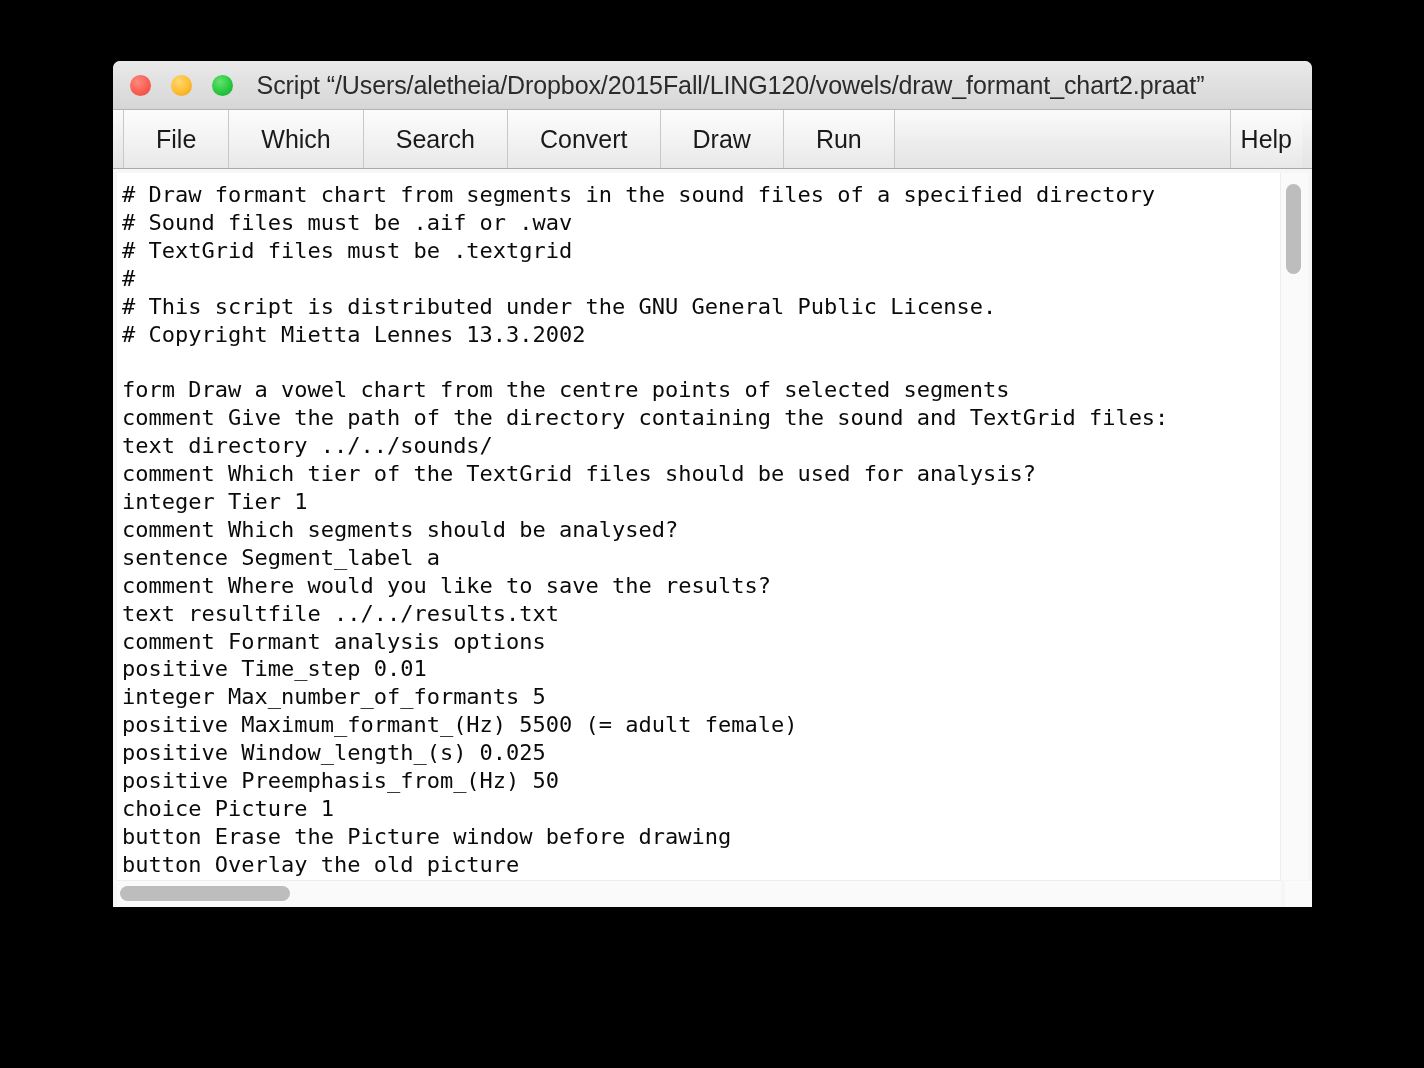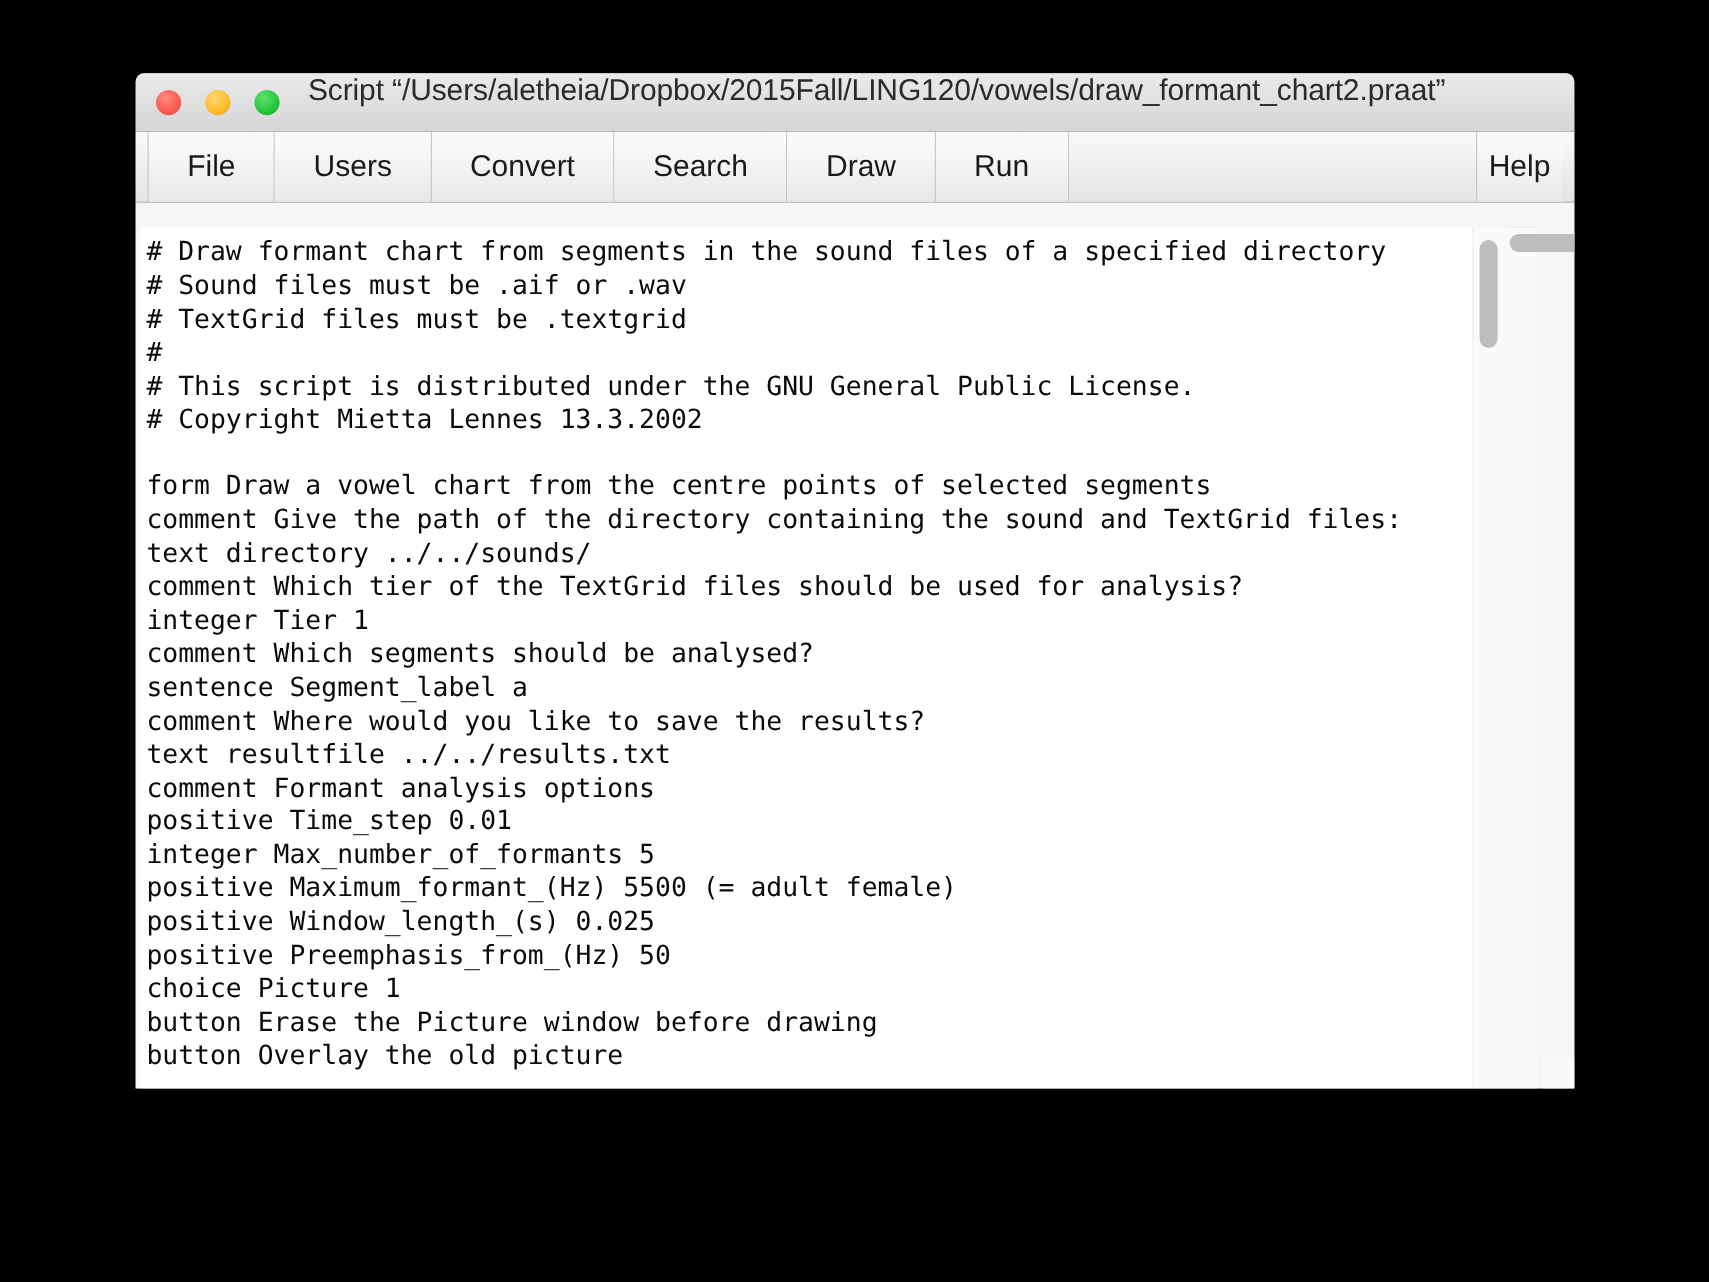--- a/index.html
+++ b/index.html
@@ -39,21 +39,21 @@
 
   
   #titlebar {
     position: relative;
     height: 48px;
     flex: 0 0 48px;
     background: linear-gradient(to bottom, #eaeaea 0%, #d6d6d6 100%);
     border-bottom: 1px solid #b4b4b4;
     border-radius: 7px 7px 0 0;
     display: flex;
-    align-items: flex-start;
+    align-items: center;
   }
   #traffic {
     position: absolute;
     left: 17px;
     top: 0;
     height: 48px;
     display: flex;
     align-items: center;
     gap: 20px;
   }
@@ -109,24 +109,24 @@
     border-right: none;
     margin-right: 10px;
     padding: 0 10px;
   }
 
   
   #editor-wrap {
     flex: 1 1 auto;
     position: relative;
     background: #f6f6f6;
-    padding: 20px 4px 0 4px;
+    padding: 4px 4px 0 4px;
     box-sizing: border-box;
     display: flex;
-    flex-direction: row;
+    flex-direction: column;
   }
   #editor-row {
     display: flex;
     flex: 1 1 auto;
     min-height: 0;
   }
   #code-area {
     flex: 1 1 auto;
     background: #ffffff;
     overflow: hidden;
@@ -198,23 +198,23 @@
       <div id="traffic">
         <span class="light close"></span>
         <span class="light min"></span>
         <span class="light zoom"></span>
       </div>
       <div id="window-title">Script “/Users/aletheia/Dropbox/2015Fall/LING120/vowels/draw_formant_chart2.praat”</div>
     </div>
 
     <div id="menubar">
       <div class="menu-btn">File</div>
-      <div class="menu-btn">Users</div>
+      <div class="menu-btn">Which</div>
+      <div class="menu-btn">Search</div>
       <div class="menu-btn">Convert</div>
-      <div class="menu-btn">Search</div>
       <div class="menu-btn">Draw</div>
       <div class="menu-btn">Run</div>
       <div class="menu-spacer"></div>
       <div class="menu-btn help">Help</div>
     </div>
 
     <div id="editor-wrap">
       <div id="editor-row">
         <div id="code-area">
           <pre id="code-text"># Draw formant chart from segments in the sound files of a specified directory

